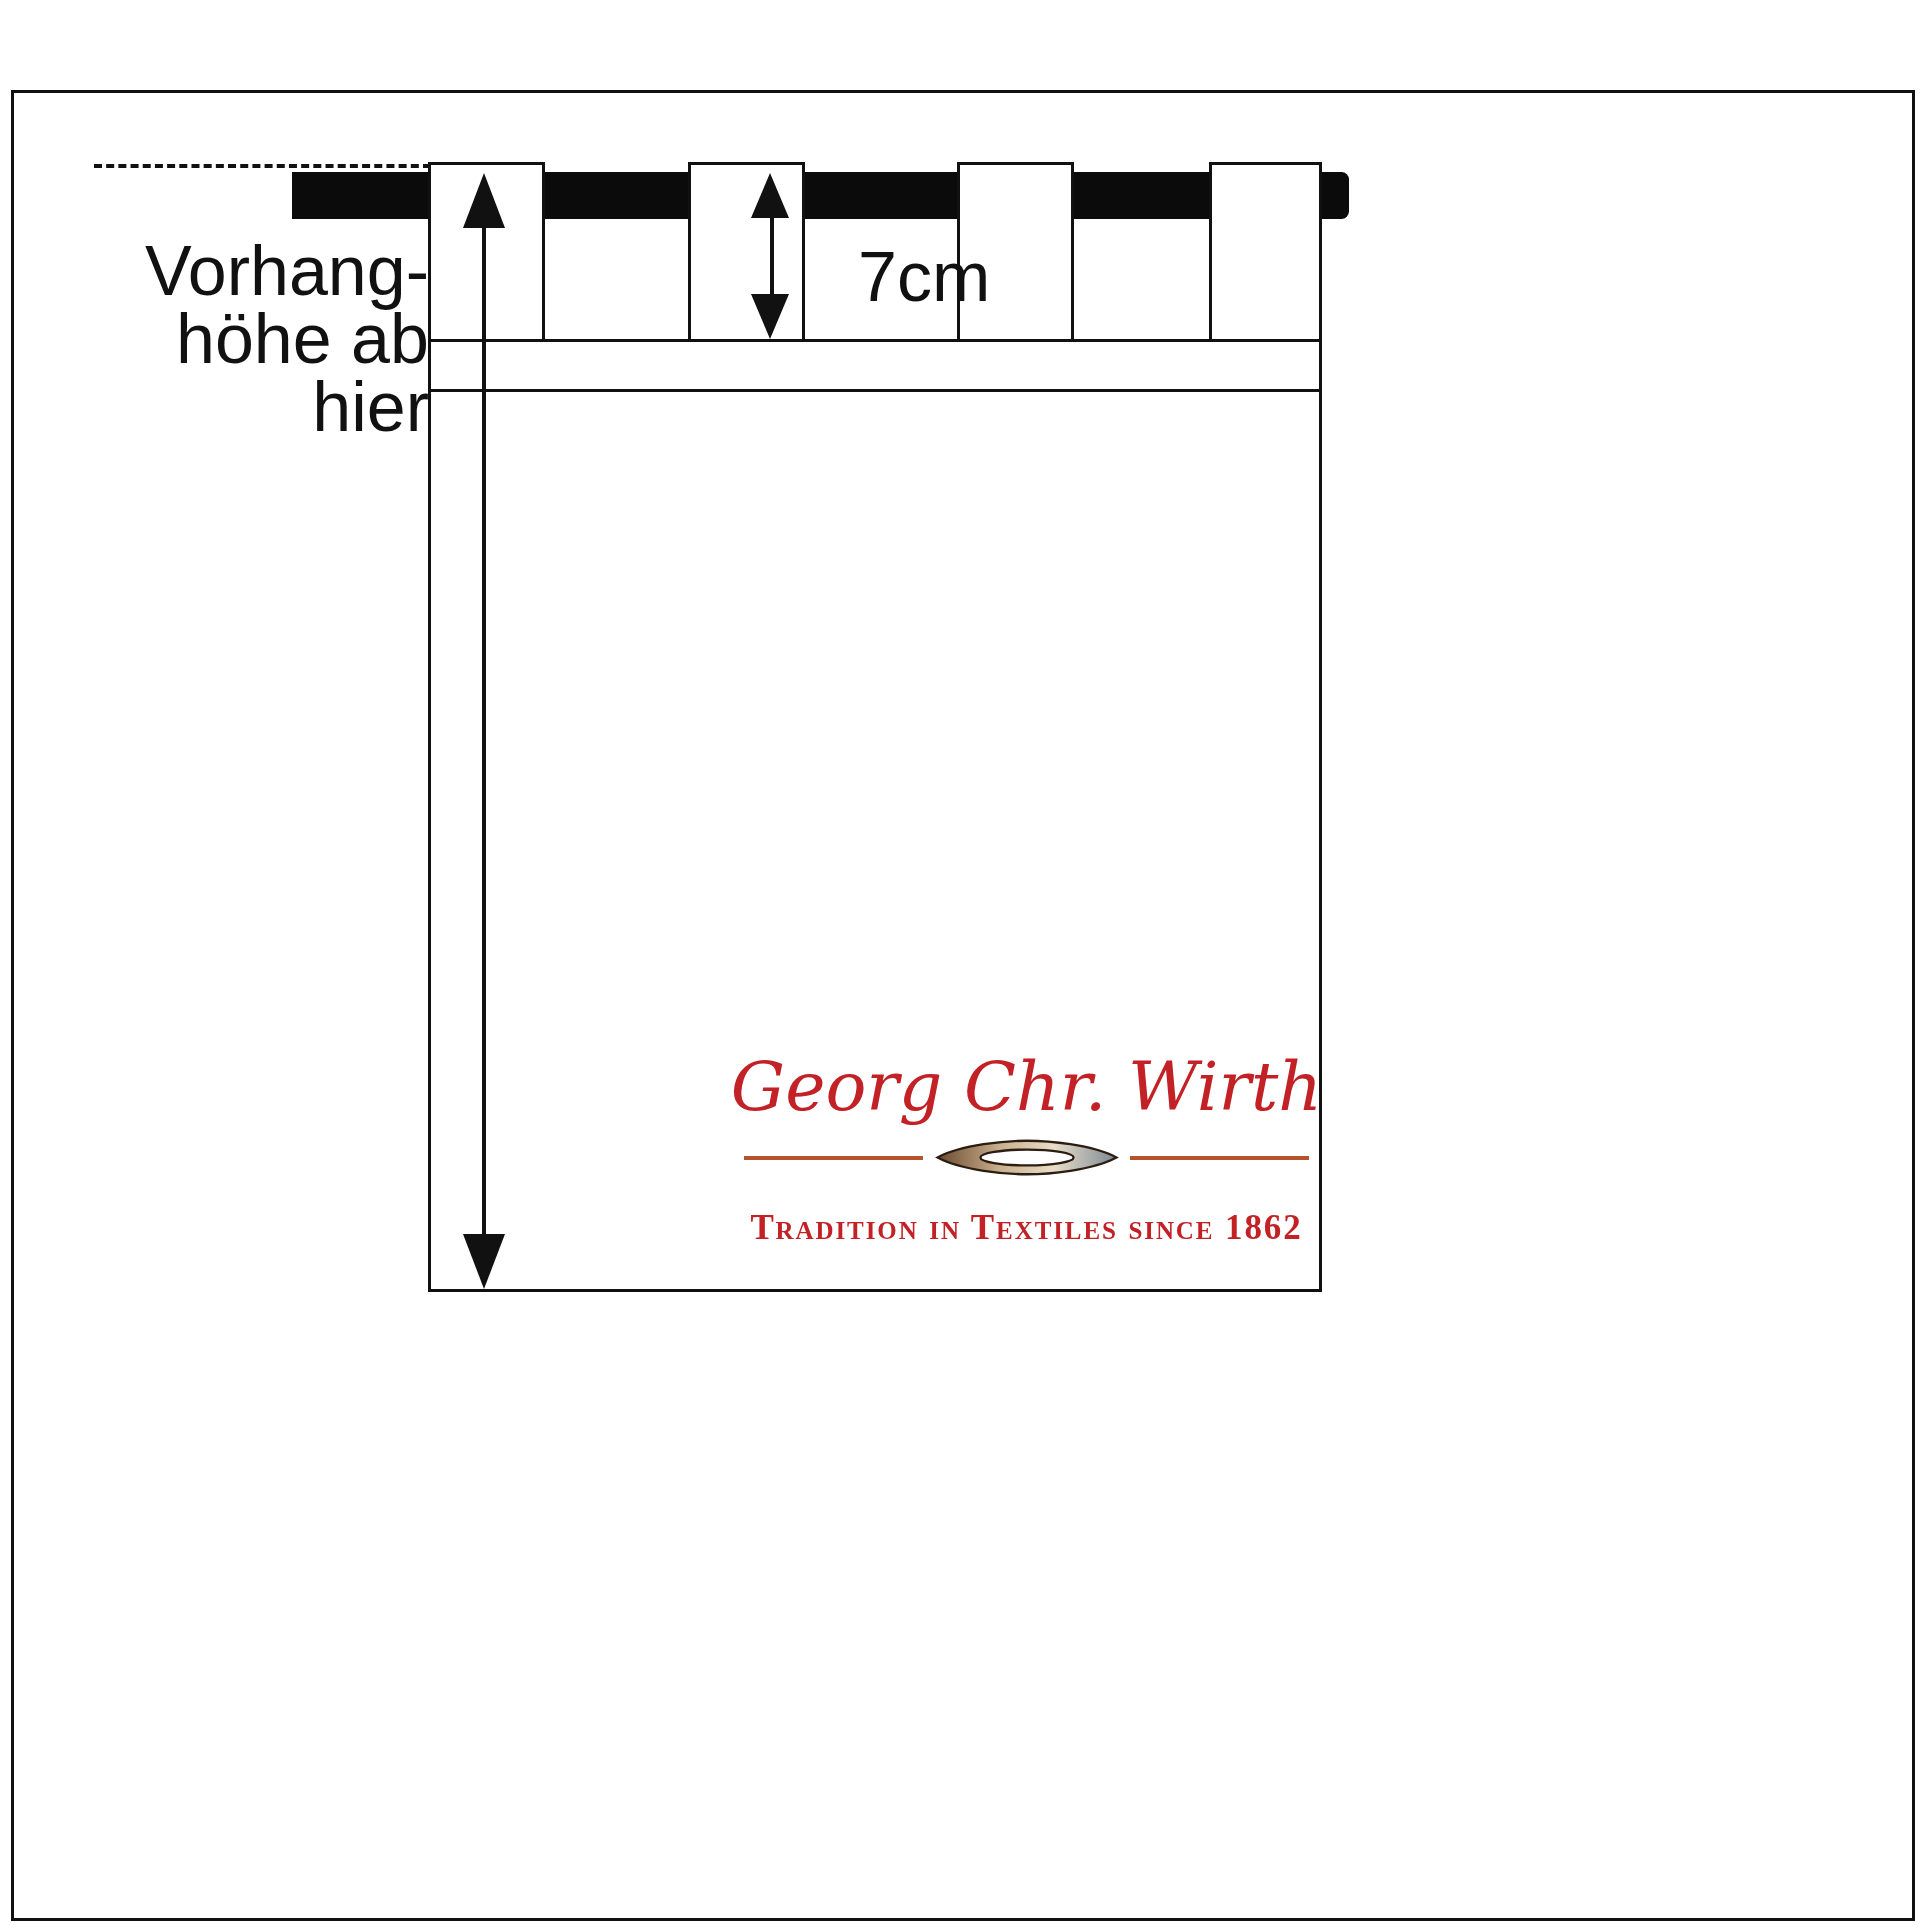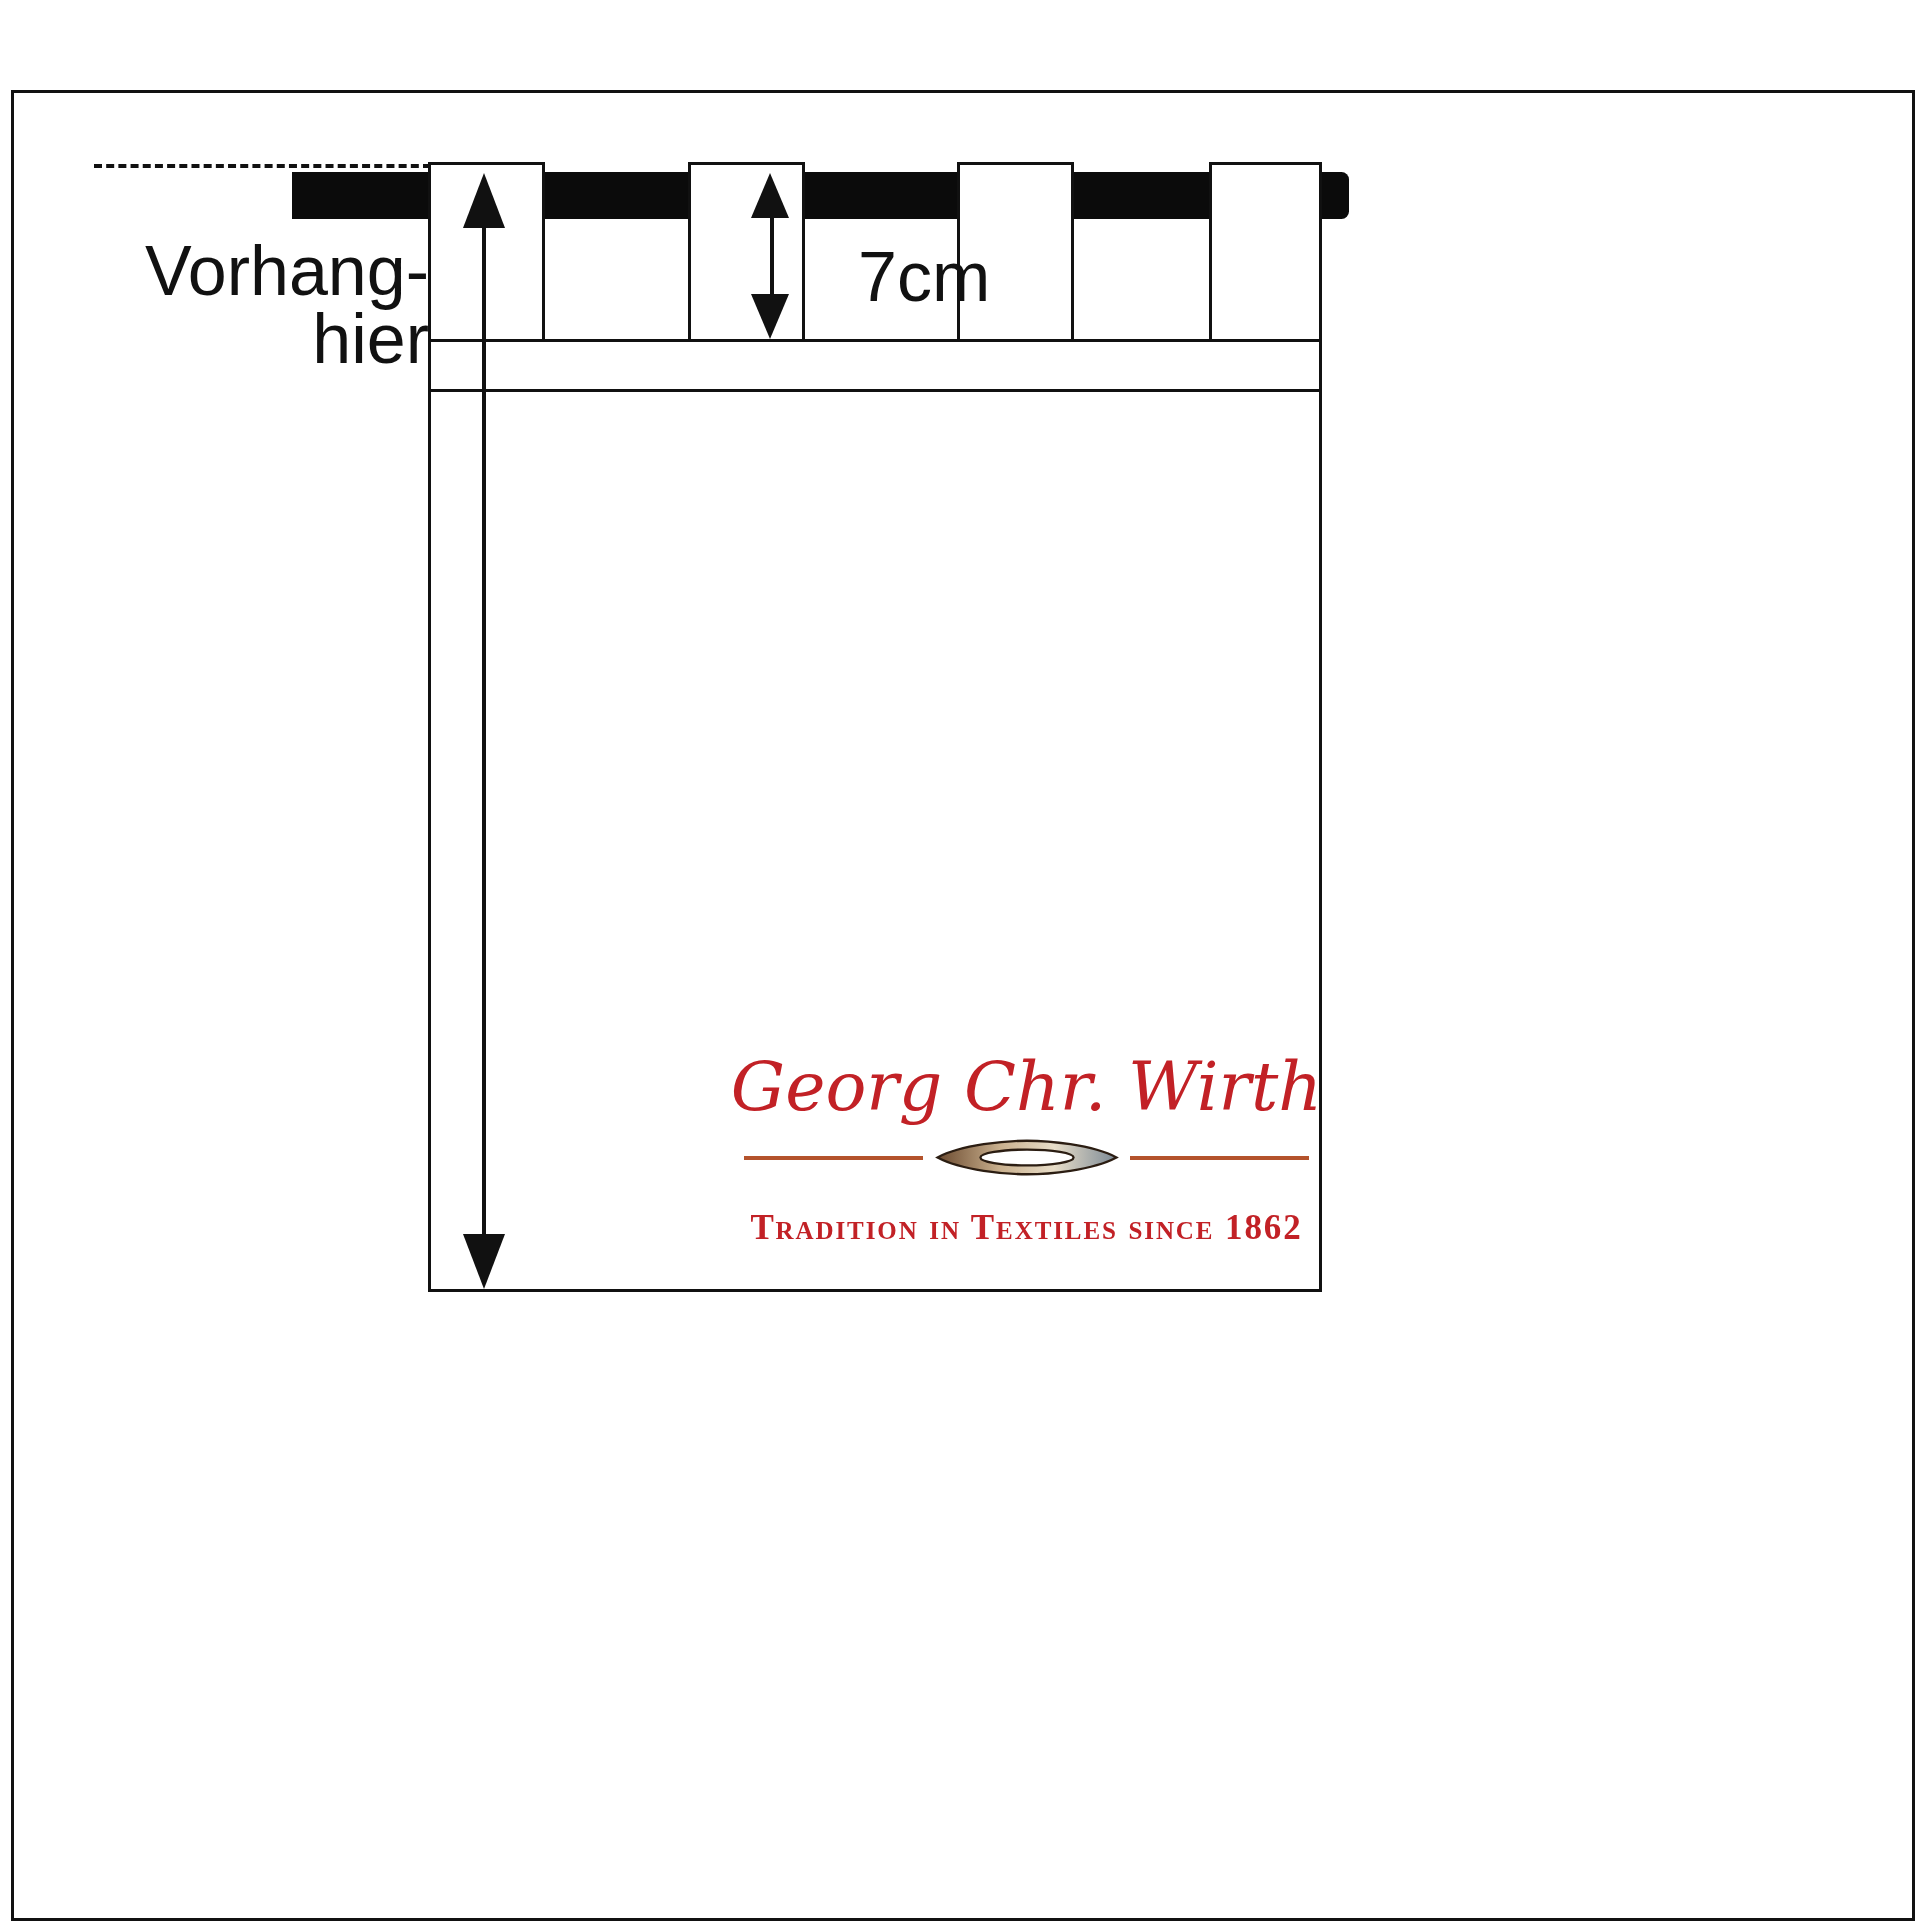--- a/index.html
+++ b/index.html
@@ -172,20 +172,21 @@
   <div class="tri-up main-tri-up"></div>
   <div class="vline main-arrow-line"></div>
   <div class="tri-down main-tri-down"></div>
 
   <div class="tri-up tab-tri-up"></div>
   <div class="vline tab-arrow-line"></div>
   <div class="tri-down tab-tri-down"></div>
 
   <div class="height-note">
     <div>Vorhang-</div>
+    <div>höhe ab</div>
     <div>hier</div>
   </div>
 
   <div class="size-label">7cm</div>
 
   <div class="logo">
     <div class="brand">Georg Chr. Wirth</div>
     <div class="divider-row">
       <div class="divider-line"></div>
       <span class="shuttle-wrap">

